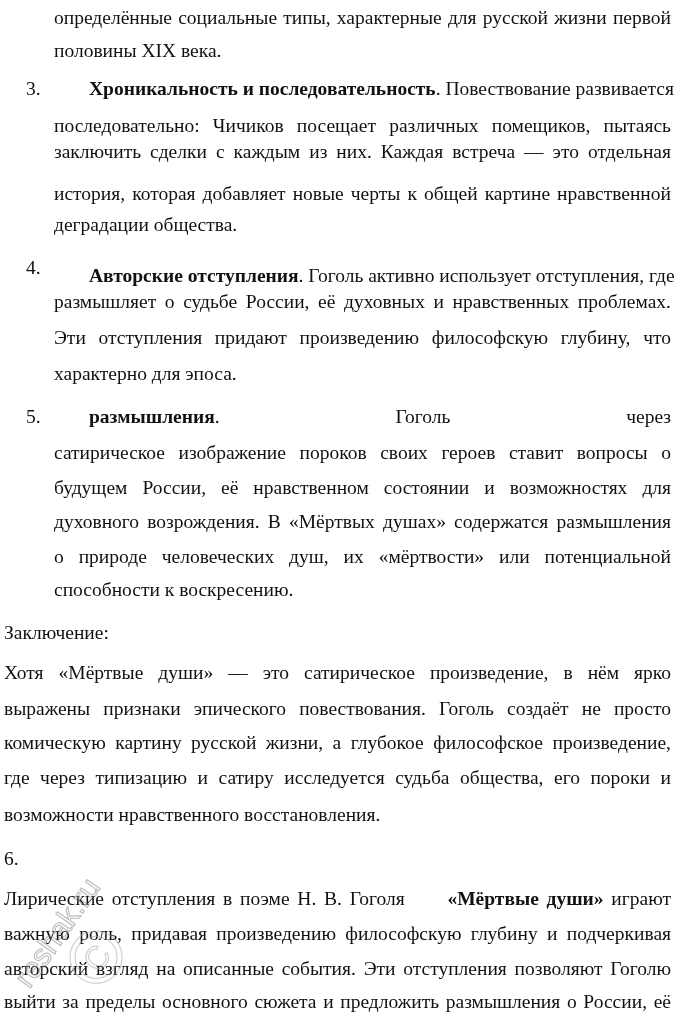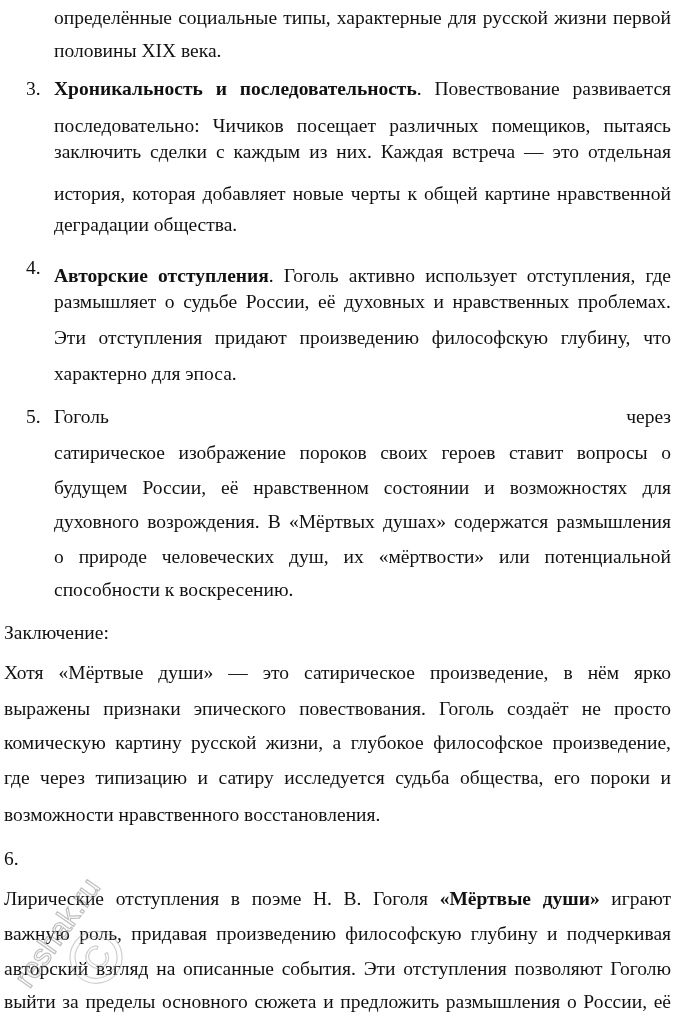--- a/index.html
+++ b/index.html
@@ -32,21 +32,21 @@
     .full { left: 4px; width: 667px; }
     .justify {
       text-align: justify;
       text-align-last: justify;
     }
     .num {
       position: absolute;
       left: 26px;
       line-height: 24px;
     }
-    b { font-weight: bold; }
+    b { font-weight: bold; margin-left: 35px; }
     .heading {
       position: absolute;
       left: 4px;
       font-weight: normal;
       line-height: 24px;
     }
     .watermark {
       position: absolute;
       left: 6px;
       top: 862px;
@@ -72,20 +72,21 @@
   <div class="line indent" style="top:213px">деградации общества.</div>
 
   <span class="num" style="top:256px">4.</span>
   <div class="line indent justify" style="top:264px"><b>Авторские отступления</b><span>. Гоголь активно использует отступления, где</span></div>
   <div class="line indent justify" style="top:290px">размышляет о судьбе России, её духовных и нравственных проблемах.</div>
   <div class="line indent justify" style="top:326px">Эти отступления придают произведению философскую глубину, что</div>
   <div class="line indent" style="top:362px">характерно для эпоса.</div>
 
   <span class="num" style="top:405px">5.</span>
   <div class="line indent" style="top:405px; display:flex; justify-content:space-between;">
+    <span><b>размышления</b><span>.</span></span>
     <span>Гоголь</span>
     <span>через</span>
   </div>
   <div class="line indent justify" style="top:441px">сатирическое изображение пороков своих героев ставит вопросы о</div>
   <div class="line indent justify" style="top:476px">будущем России, её нравственном состоянии и возможностях для</div>
   <div class="line indent justify" style="top:510px">духовного возрождения. В «Мёртвых душах» содержатся размышления</div>
   <div class="line indent justify" style="top:545px">о природе человеческих душ, их «мёртвости» или потенциальной</div>
   <div class="line indent" style="top:578px">способности к воскресению.</div>
 
   <div class="heading" style="top:621px">Заключение:</div>

